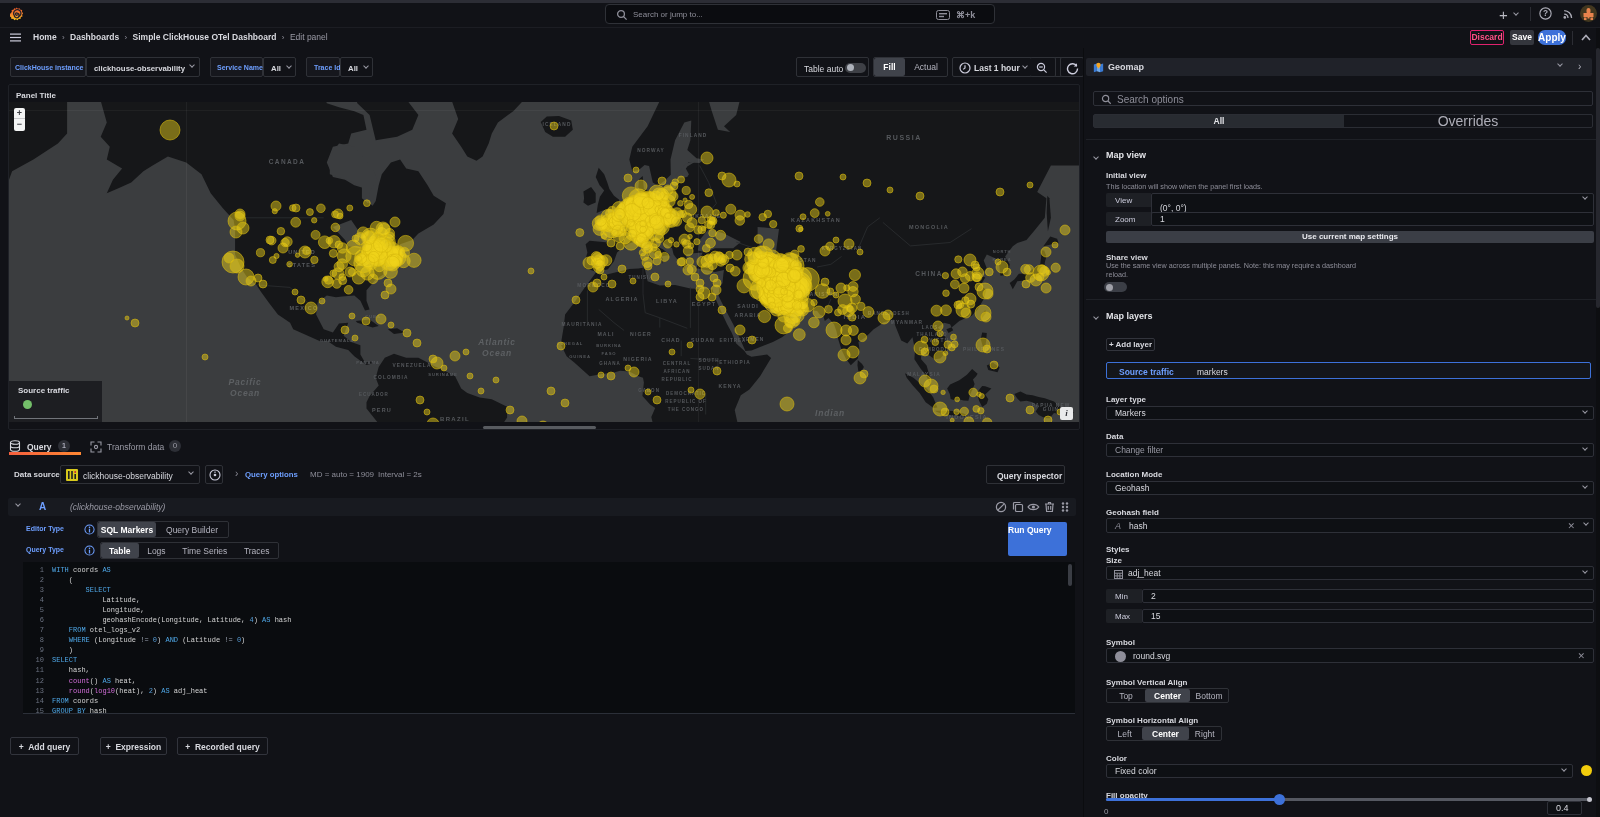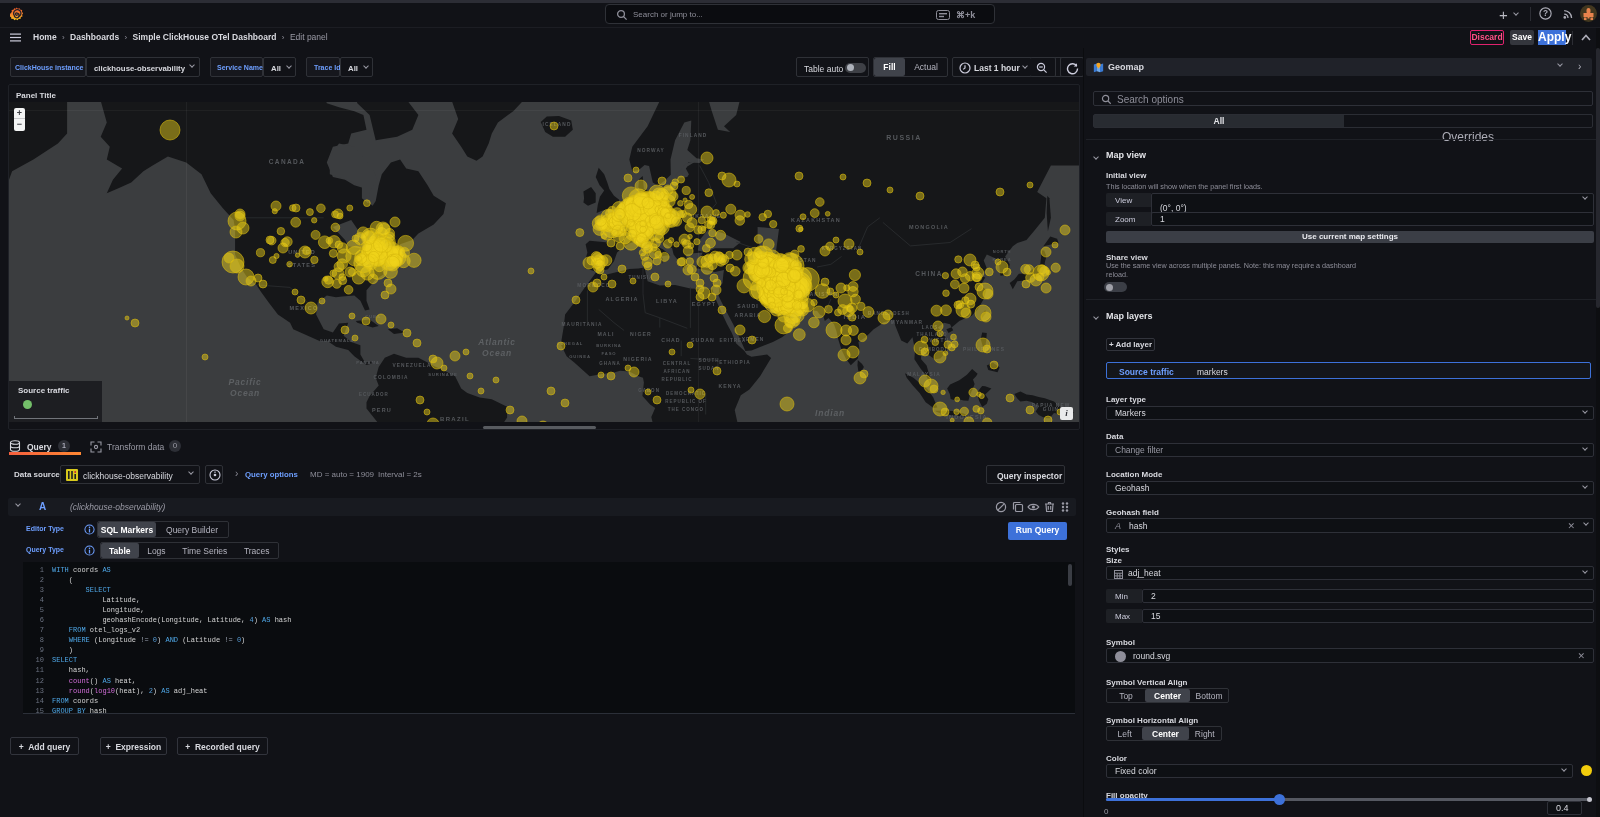--- a/index.html
+++ b/index.html
@@ -66,21 +66,21 @@
 
 <div class="abs" style="left:0;top:28px;width:1600px;height:20px;background:#111217"></div>
 <svg class="abs" style="left:10px;top:33px" width="11" height="9" viewBox="0 0 11 9">
     <rect x="0" y="0.5" width="11" height="1.2" fill="#ccccdc"></rect>
     <rect x="0" y="3.9" width="11" height="1.2" fill="#ccccdc"></rect>
     <rect x="0" y="7.3" width="11" height="1.2" fill="#ccccdc"></rect>
   </svg>
 <div class="abs" style="left:33px;top:32px;font-size:8.5px;font-weight:bold;color:#d8d9df;white-space:nowrap">Home <span style="font-weight:normal;padding:0 3px;color:#8e8e99;font-size:8px">›</span> Dashboards <span style="font-weight:normal;padding:0 3px;color:#8e8e99;font-size:8px">›</span> Simple ClickHouse OTel Dashboard <span style="font-weight:normal;padding:0 3px;color:#8e8e99;font-size:8px">›</span> <span style="color:#9a9aa5;font-weight:normal">Edit panel</span></div>
 <div class="abs" style="left:1470px;top:30px;width:34px;height:15px;border:1px solid #e0226e;border-radius:2px;color:#ff5286;font-size:8.5px;font-weight:bold;text-align:center;line-height:13px">Discard</div>
 <div class="abs" style="left:1510px;top:30px;width:24px;height:15px;background:#34363d;border-radius:2px;color:#fff;font-size:8.5px;font-weight:bold;text-align:center;line-height:15px">Save</div>
-<div class="abs" style="left:1538px;top:30px;width:28px;height:15px;background:#3d71d9;border-radius:0;color:#fff;font-size:12px;font-weight:bold;text-align:center;line-height:15px">Apply</div>
+<div class="abs" style="left:1538px;top:30px;width:28px;height:15px;background:#3d71d9;border-radius:7px;color:#fff;font-size:10px;font-weight:bold;text-align:center;line-height:15px">Apply</div>
 <div class="abs" style="left:1572px;top:31px;width:1px;height:14px;background:#2c2d34"></div>
 <svg class="abs" style="left:1581px;top:34px" width="10" height="7" viewBox="0 0 10 7">
     <path d="M1 6 L5 1.5 L9 6" fill="none" stroke="#adadb8" stroke-width="1.6"></path>
   </svg>
 
 <div class="abs bd" style="left:10px;top:57px;width:76px;height:20px;background:#16171d">
     <span class="lbl abs" style="left:4px;top:6px">ClickHouse instance</span>
   </div>
 <div class="abs bd" style="left:86px;top:57px;width:114px;height:20px">
     <span class="abs" style="left:7px;top:6px;font-size:7.8px;font-weight:bold;color:#d8d9df">clickhouse-observability</span>
@@ -1171,21 +1171,21 @@
 <span class="lbl abs" style="left:26px;top:525px">Editor Type</span>
 <svg class="abs" style="left:84px;top:524px" width="11" height="11" viewBox="0 0 12 12">
     <circle cx="6" cy="6" r="5" fill="none" stroke="#6e9fff" stroke-width="1.1"></circle>
     <circle cx="6" cy="3.6" r="0.9" fill="#6e9fff"></circle>
     <rect x="5.3" y="5.2" width="1.4" height="4" fill="#6e9fff"></rect>
   </svg>
 <div class="abs seg" style="left:97px;top:521px;width:132px;height:17px">
     <span class="on" style="width:58px">SQL Markers</span>
     <span class="off" style="width:72px">Query Builder</span>
   </div>
-<div class="abs" style="left:1008px;top:522px;width:59px;height:18px;background:#3d71d9;border-radius:2px;color:#fff;font-size:8.5px;font-weight:bold;text-align:center;line-height:17px">Run Query</div>
+<div class="abs" style="left:1008px;top:522px;width:59px;height:34px;background:#3d71d9;border-radius:2px;color:#fff;font-size:8.5px;font-weight:bold;text-align:left;line-height:17px">Run Query</div>
 <span class="lbl abs" style="left:26px;top:546px">Query Type</span>
 <svg class="abs" style="left:84px;top:545px" width="11" height="11" viewBox="0 0 12 12">
     <circle cx="6" cy="6" r="5" fill="none" stroke="#6e9fff" stroke-width="1.1"></circle>
     <circle cx="6" cy="3.6" r="0.9" fill="#6e9fff"></circle>
     <rect x="5.3" y="5.2" width="1.4" height="4" fill="#6e9fff"></rect>
   </svg>
 <div class="abs seg" style="left:100px;top:542px;width:179px;height:17px">
     <span class="on" style="width:38px">Table</span>
     <span class="off" style="width:36px">Logs</span>
     <span class="off" style="width:62px">Time Series</span>
@@ -1232,21 +1232,21 @@
 <div class="inp" style="left:1093px;top:91px;width:500px;height:15px;background:#111217">
   <svg class="abs" style="left:7px;top:2px" width="11" height="11" viewBox="0 0 12 12">
       <circle cx="5" cy="5" r="3.4" fill="none" stroke="#8e8e99" stroke-width="1.3"></circle>
       <line x1="7.6" y1="7.6" x2="10.6" y2="10.6" stroke="#8e8e99" stroke-width="1.3"></line>
     </svg>
   <span class="v" style="left:23px;color:#8e8e99;font-size:10px">Search options</span>
 </div>
 <div class="abs" style="left:1093px;top:114px;width:500px;height:14px;border:1px solid #2b2d34;border-radius:2px;background:#111217">
   <div class="abs" style="left:0;top:0;width:250px;height:12px;background:#282b31"></div>
   <span class="abs" style="left:0;top:0;width:250px;text-align:center;font-size:8.5px;font-weight:bold;color:#e3e4e8;line-height:13px">All</span>
-  <span class="abs" style="left:250px;top:16px;width:248px;text-align:center;font-size:12px;color:#aeaeb8;line-height:13px">Overrides</span>
+  <span class="abs" style="left:250px;top:0;width:248px;text-align:center;font-size:14px;color:#aeaeb8;line-height:13px">Overrides</span>
 </div>
 <div class="abs" style="left:1086px;top:139px;width:510px;height:1px;background:#1f2127"></div>
 <div class="abs" style="left:1086px;top:299px;width:510px;height:1px;background:#1f2127"></div>
 
 <span class="abs chev" style="left:1094px;top:155px;font-size:8px"></span>
 <span class="abs" style="left:1106px;top:150px;font-size:9px;font-weight:bold;color:#e3e4e8">Map view</span>
 <span class="slab" style="left:1106px;top:171px">Initial view</span>
 <span class="sdesc" style="left:1106px;top:182px">This location will show when the panel first loads.</span>
 <div class="lblbox" style="left:1106px;top:193px;width:45px;height:14px">
     <span>View</span>

